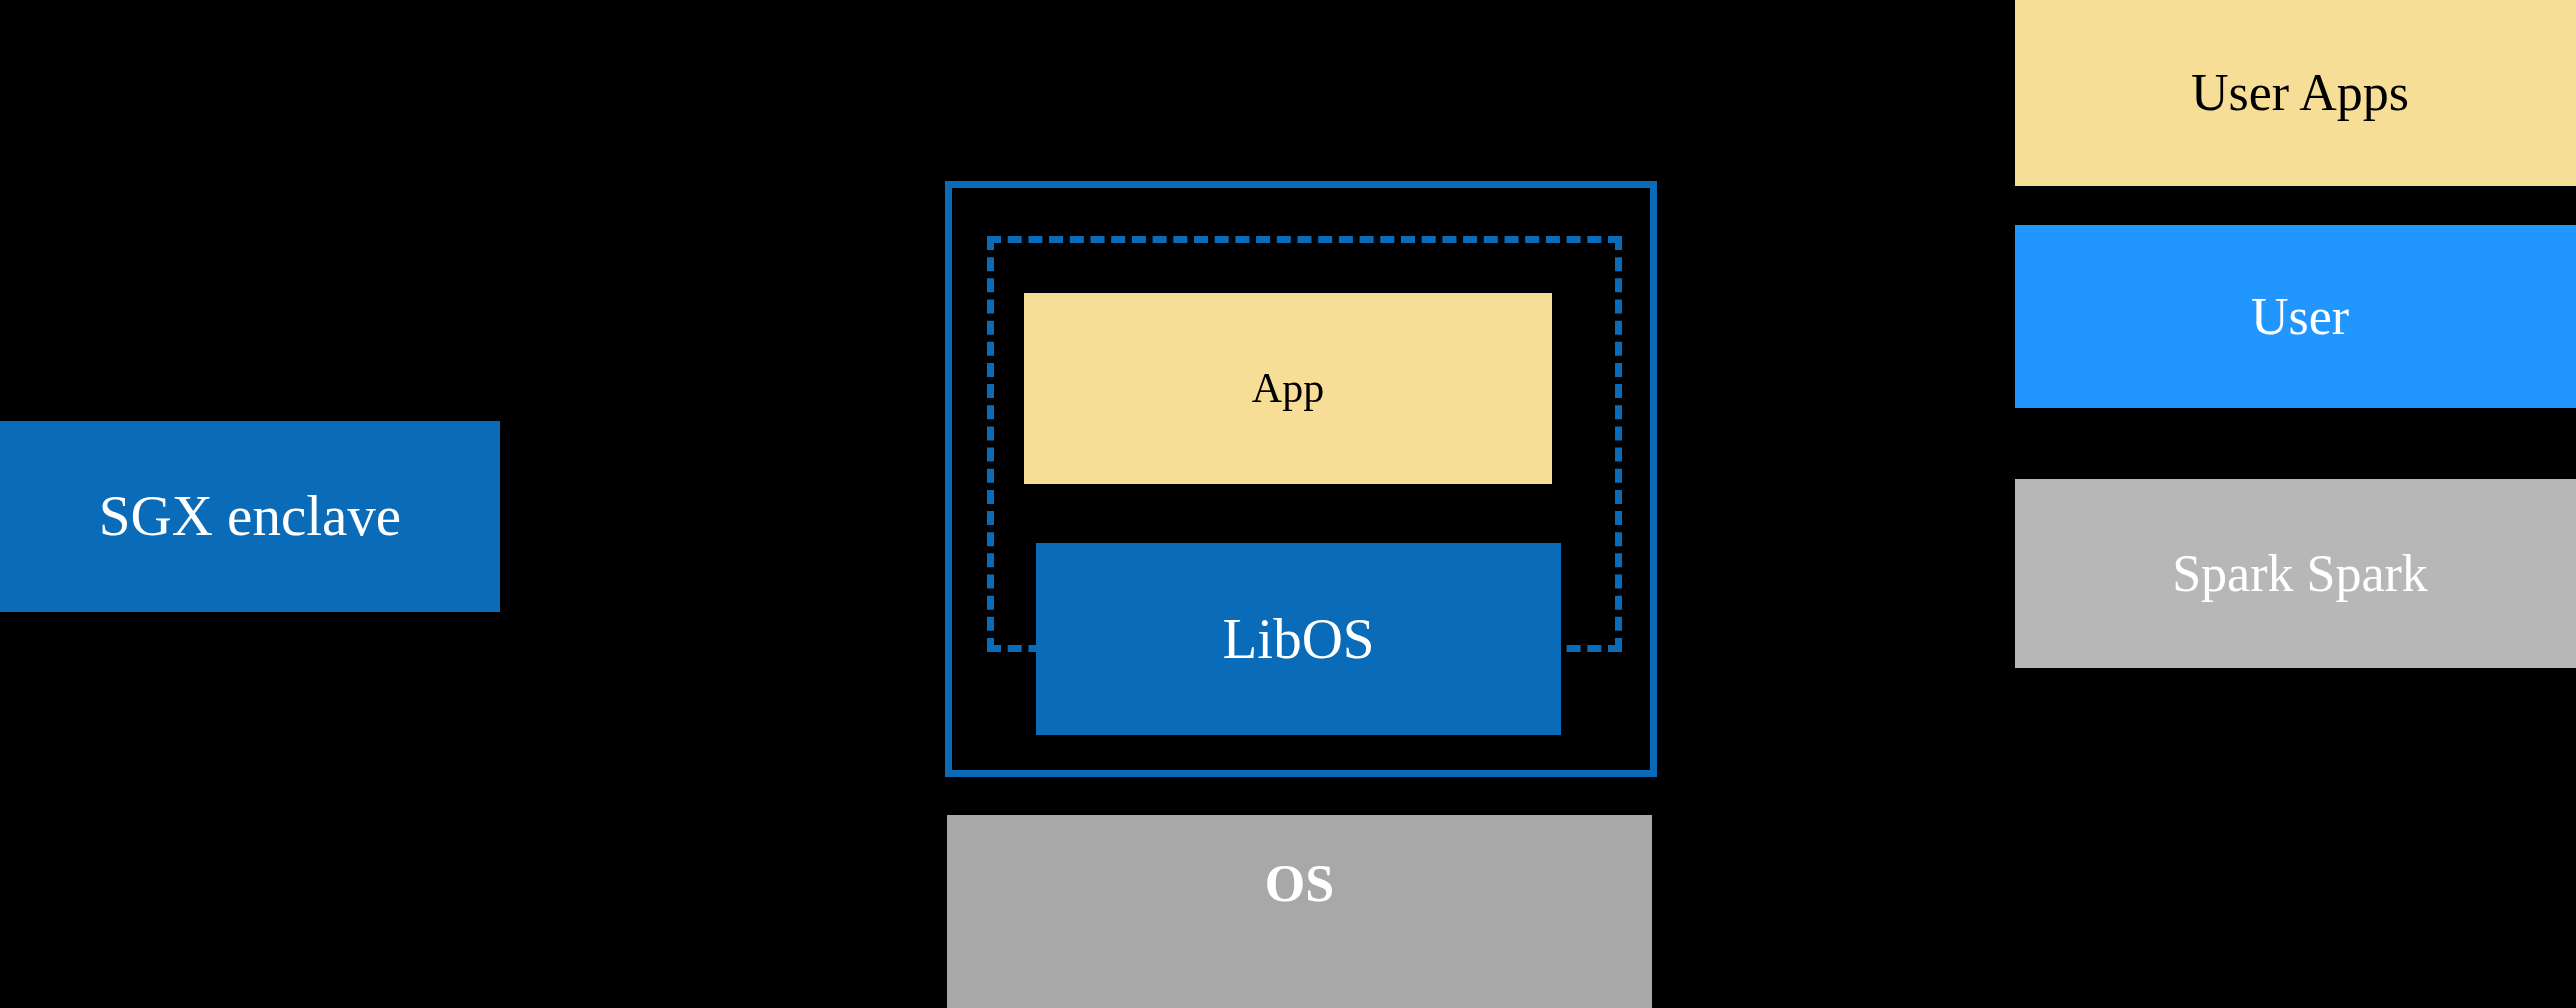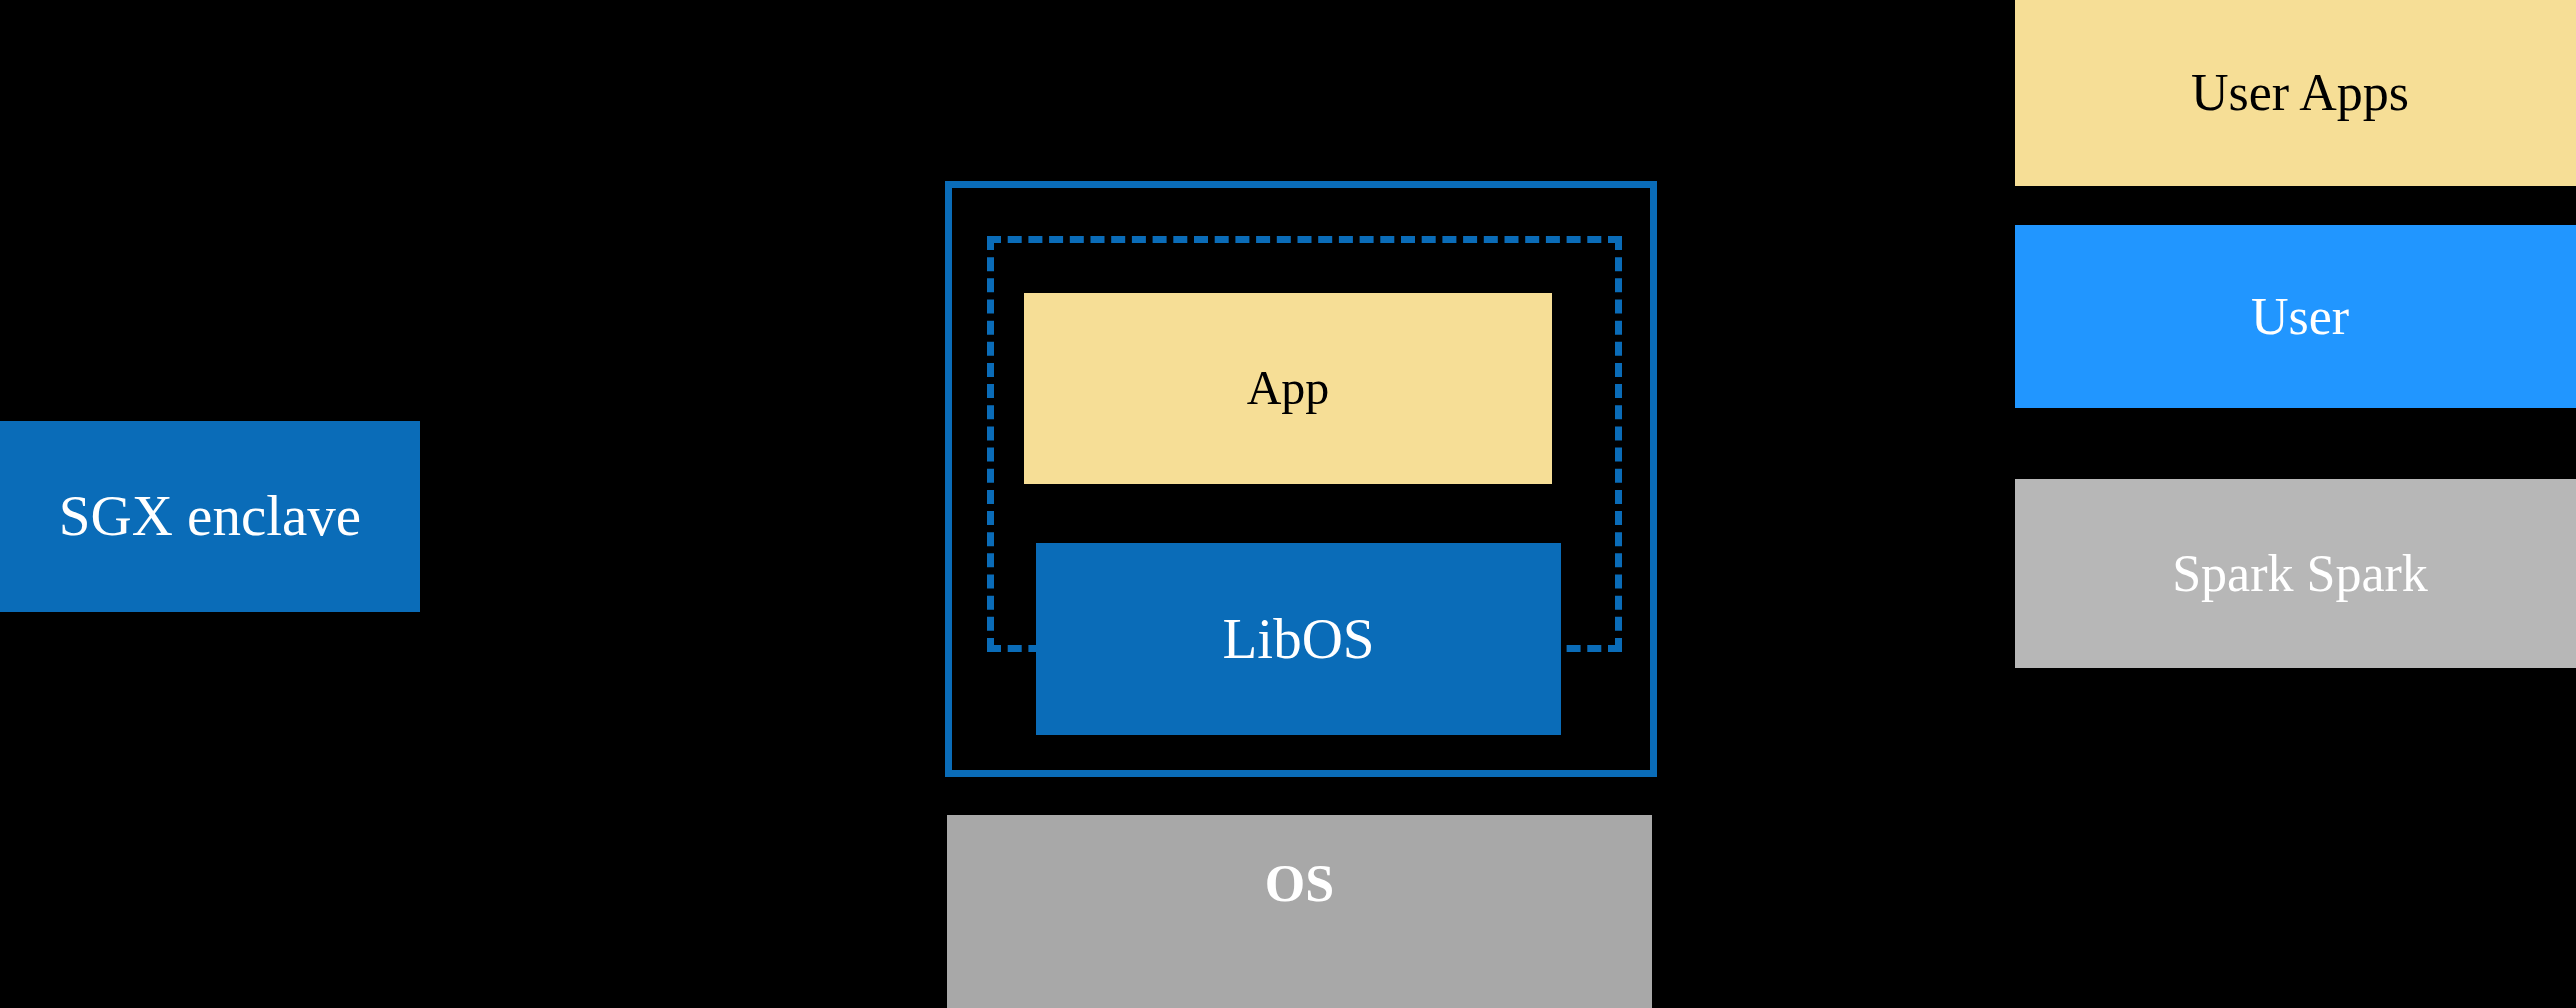--- a/index.html
+++ b/index.html
@@ -28,21 +28,21 @@
     line-height: 1.1;
     white-space: nowrap;
   }
   .box .label {
     display: block;
     font-family: Liberation Serif, serif;
   }
 
   
   #sgx-enclave-box {
-    left: 0px;  top: 421px;  width: 420px;  height: 191px;
+    left: 0px;  top: 421px;  width: 500px;  height: 191px;
     background: #0A6CB8;
     color: #FFFFFF;
     font-size: 57px;
     font-weight: 400;
     justify-content: center;
   }
 
   
   #enclave-frame {
     position: absolute;
@@ -60,21 +60,21 @@
     width: 635px;  height: 416px;
     border: 7.5px dashed #0A6CB8;
     box-sizing: border-box;
     background: transparent;
   }
 
   #app-box {
     left: 1024px; top: 293px; width: 528px; height: 191px;
     background: #F6DE96;
     color: #000000;
-    font-size: 48px;
+    font-size: 42px;
     font-weight: 400;
   }
 
   #libos-box {
     left: 1036px; top: 543px; width: 525px; height: 192px;
     background: #0A6CB8;
     color: #FFFFFF;
     font-size: 57px;
     font-weight: 400;
   }

